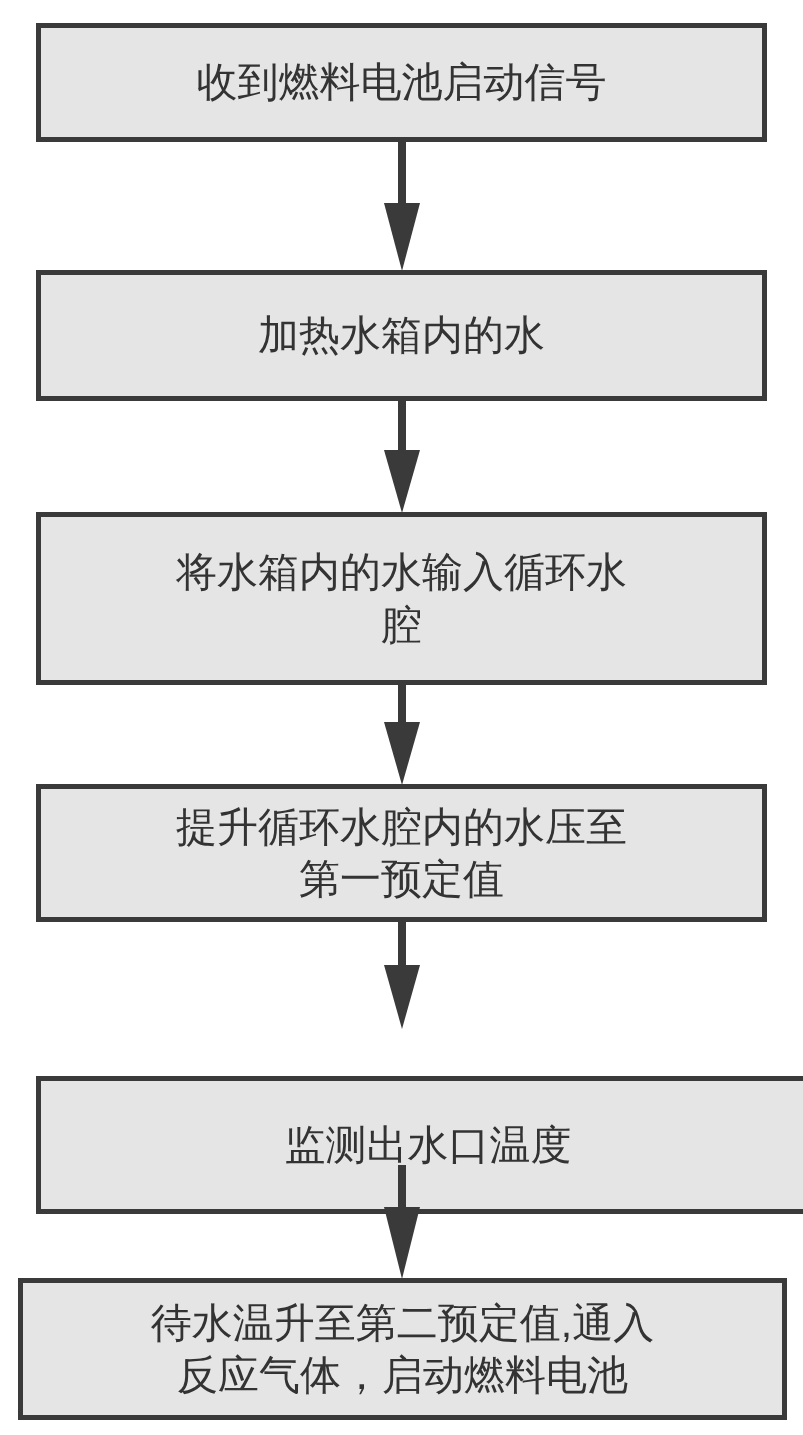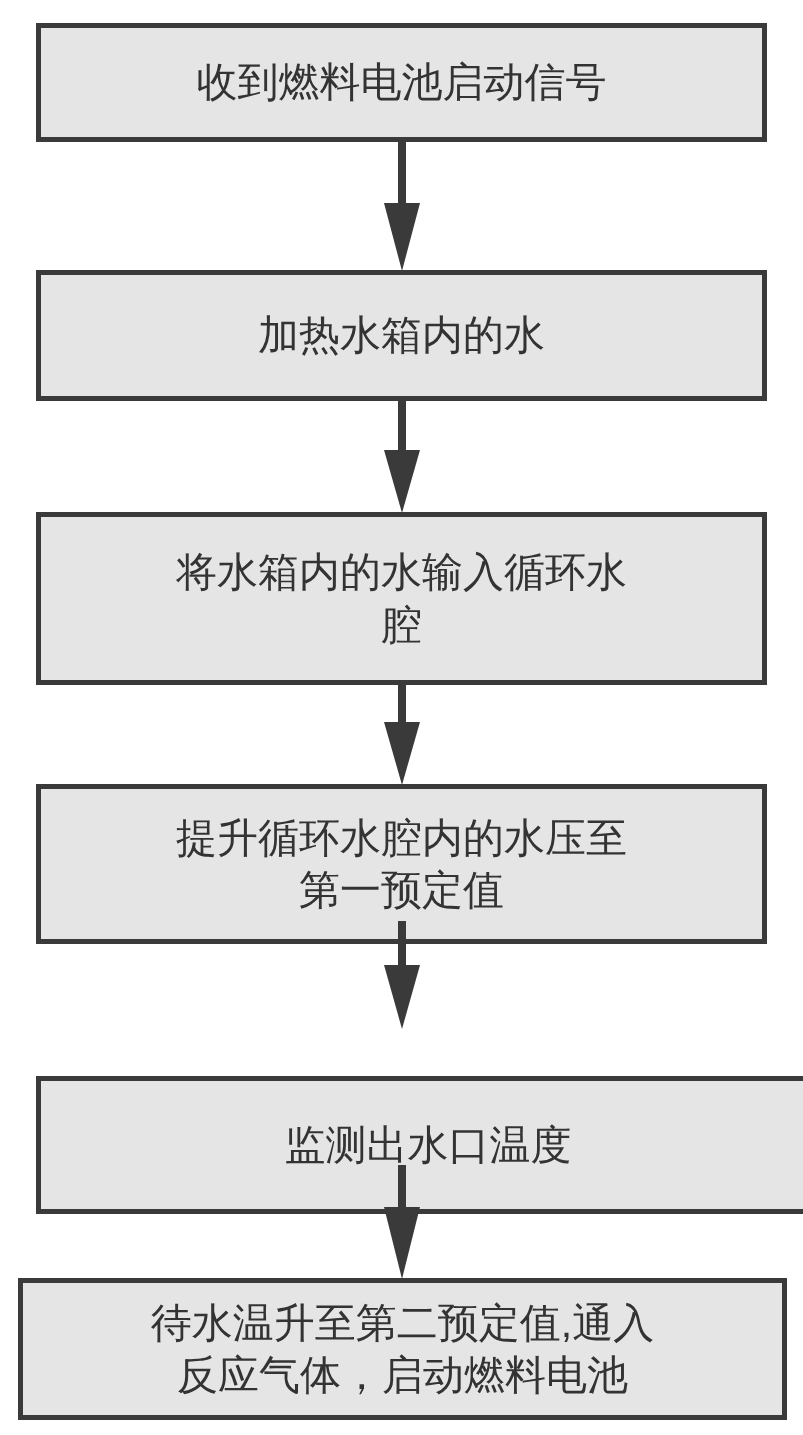--- a/index.html
+++ b/index.html
@@ -31,21 +31,21 @@
     color: #333333;
     letter-spacing: 0px;
     white-space: pre-line;
     font-weight: 400;
     padding: 0 10px;
   }
   
   .node-1 { left: 36px;  top: 23px;   width: 731px; height: 119px; }
   .node-2 { left: 36px;  top: 270px;  width: 731px; height: 131px; }
   .node-3 { left: 36px;  top: 512px;  width: 731px; height: 173px; justify-content: center; }
-  .node-4 { left: 36px;  top: 784px;  width: 731px; height: 160px; }
+  .node-4 { left: 36px;  top: 784px;  width: 731px; height: 138px; }
   .node-5 { left: 36px;  top: 1076px; width: 784px; height: 138px; }
   .node-6 { left: 18px;  top: 1278px; width: 769px; height: 142px; text-align: center; }
 
   .connector {
     position: absolute;
     left: 50%;
     transform: translateX(-50%);
     width: 46px;
   }
   .connector svg { display: block; }

